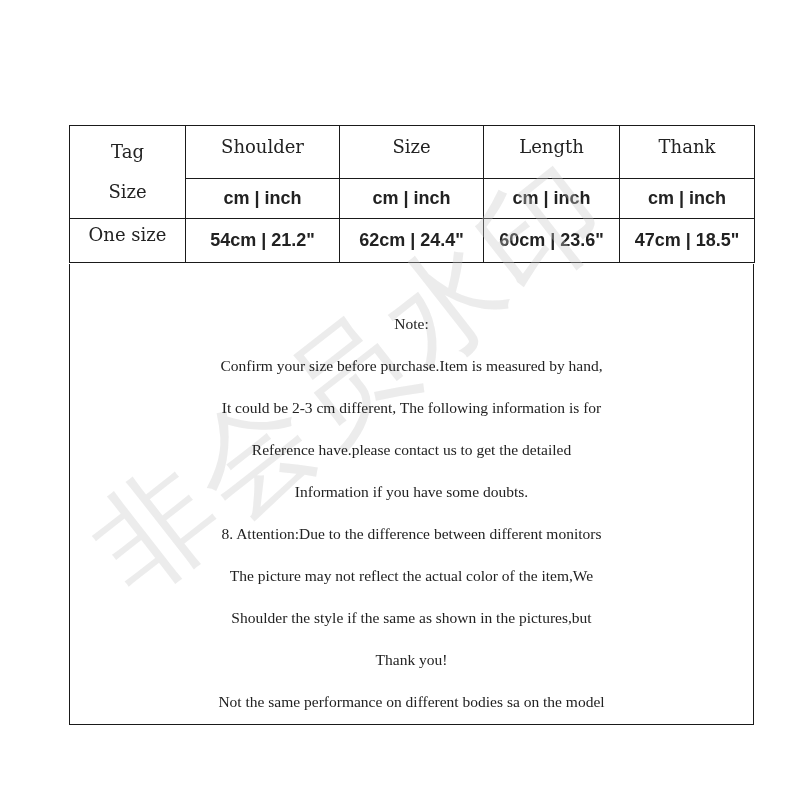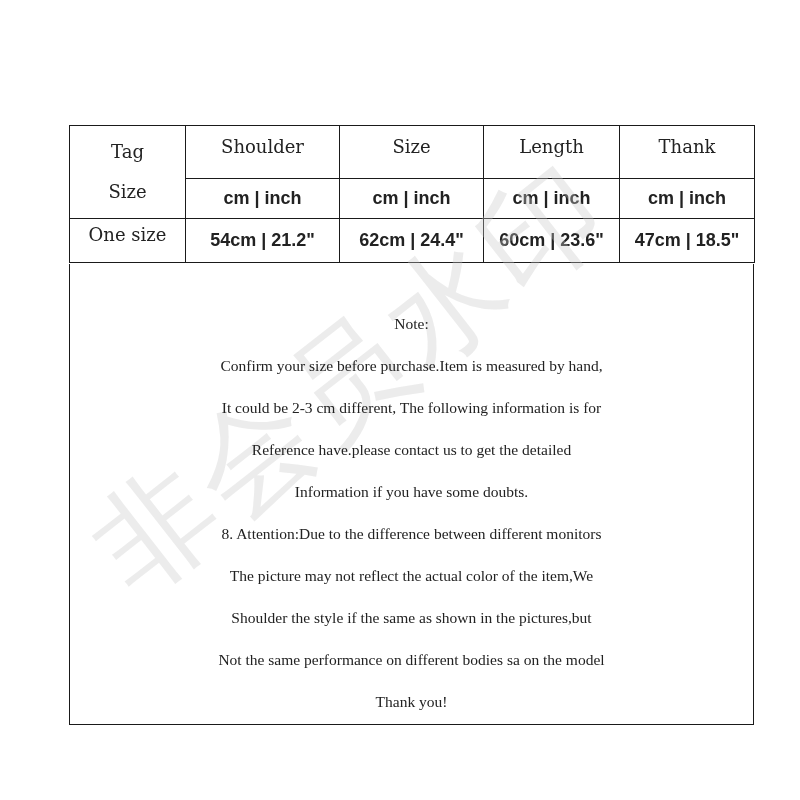--- a/index.html
+++ b/index.html
@@ -89,15 +89,15 @@
 
 <div class="notes">
   <p class="note-title">Note:</p>
   <p>Confirm your size before purchase.Item is measured by hand,</p>
   <p>It could be 2-3 cm different, The following information is for</p>
   <p>Reference have.please contact us to get the detailed</p>
   <p>Information if you have some doubts.</p>
   <p>8.  Attention:Due to the difference between different monitors</p>
   <p>The picture may not reflect the actual color of the item,We</p>
   <p>Shoulder the style if the same as shown in the pictures,but</p>
+  <p>Thank you!</p>
   <p>Not the same performance on different bodies sa on the model</p>
-  <p>Thank you!</p>
 </div>
 
 </body></html>

